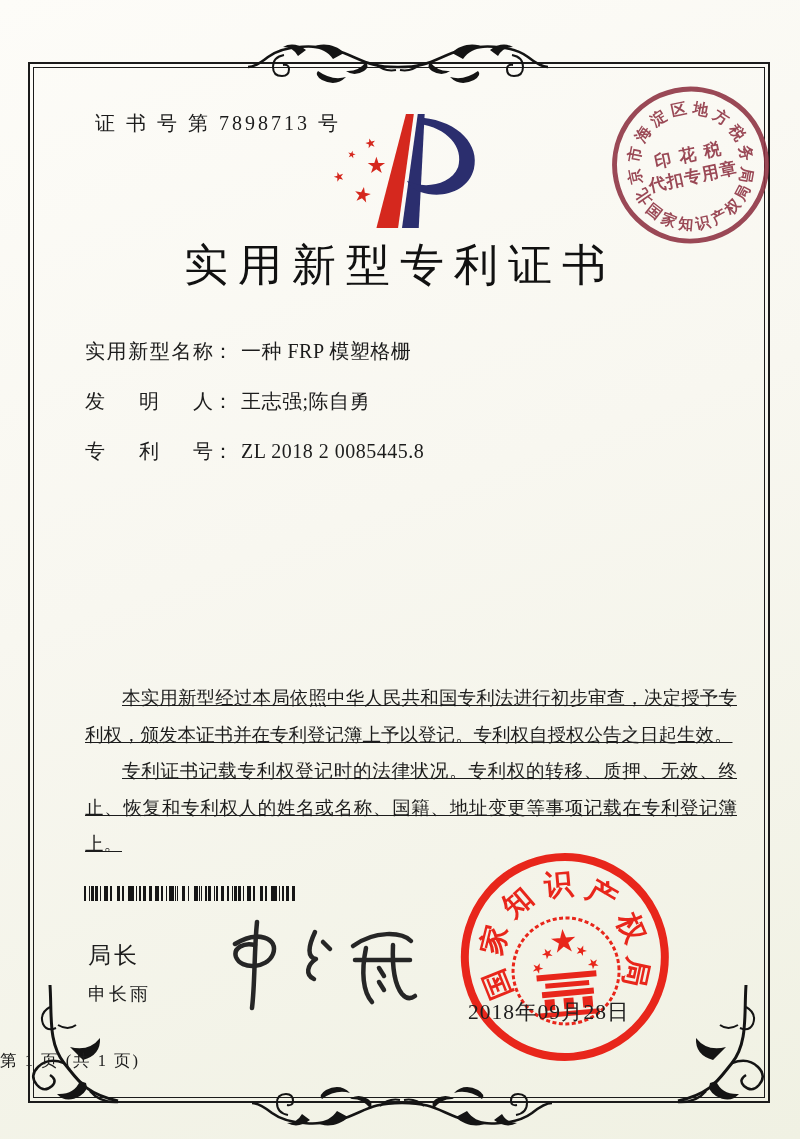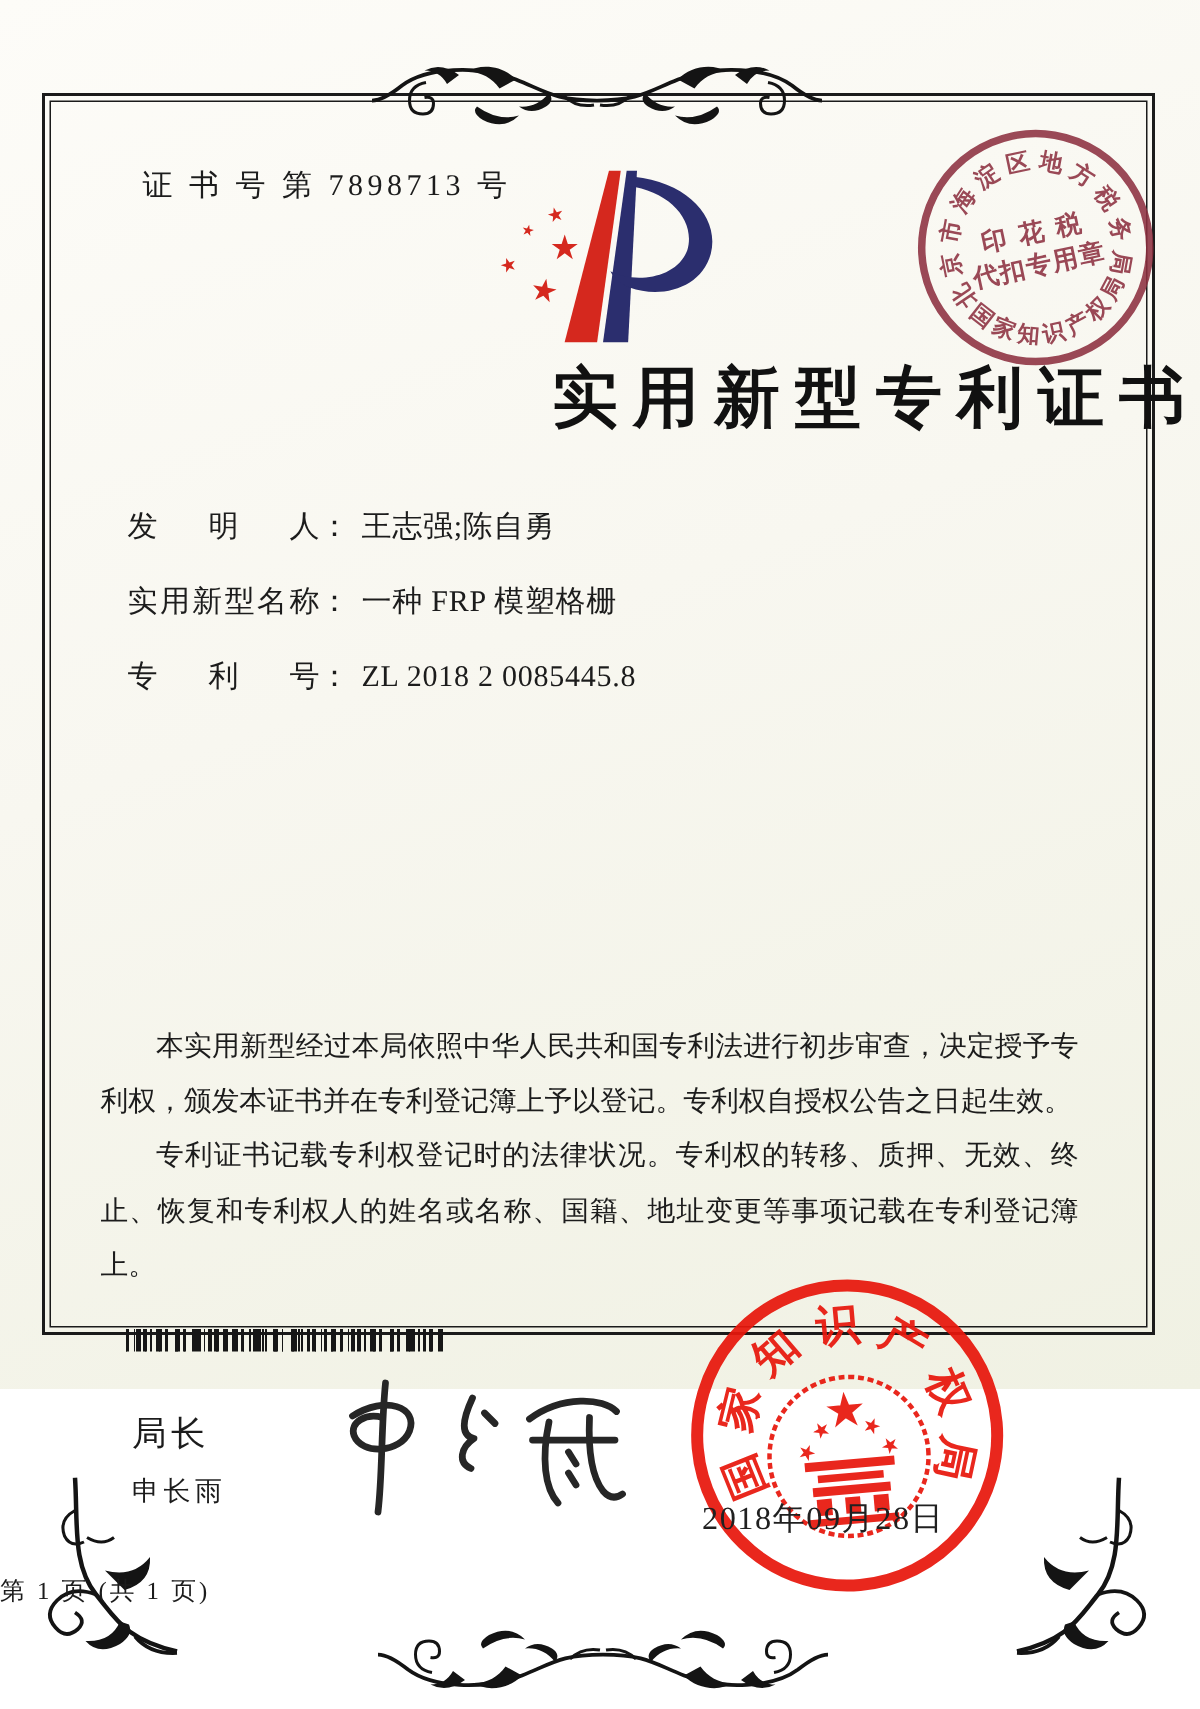--- a/index.html
+++ b/index.html
@@ -1,41 +1,41 @@
 <!DOCTYPE html>
 <html><head>
 <meta charset="utf-8">
 <style>
   html,body{margin:0;padding:0;}
   body{width:800px;height:1139px;background:#ffffff;overflow:hidden;
        font-family:"Liberation Serif","DejaVu Serif",serif;color:#1c1c1c;}
-  .page{position:relative;width:800px;height:926px;
+  .page{position:relative;width:800px;height:1139px;
         background:linear-gradient(160deg,#fdfcf8 0%,#f8f7f0 45%,#f0f1e3 100%);}
   
   .frame{position:absolute;left:28px;top:62px;right:30px;bottom:36px;
          border:2.5px solid #1b1b1b;}
   .frame::after{content:"";position:absolute;inset:3px;border:1px solid #1b1b1b;}
   .orn{position:absolute;pointer-events:none;}
   .orn svg{display:block;}
   
   .certno{position:absolute;left:95px;top:110px;font-size:20px;letter-spacing:3px;}
   .logo{position:absolute;left:318px;top:108px;}
-  .title{position:absolute;left:0;top:236px;width:100%;text-align:right;
-         font-size:44px;font-weight:700;letter-spacing:10px;color:#111;}
+  .title{position:absolute;left:0;top:236px;width:100%;text-align:center;
+         font-size:44px;font-weight:400;letter-spacing:10px;color:#111;}
   
   .fields{position:absolute;left:85px;top:338px;right:65px;font-size:20px;}
   .frow{position:relative;height:50px;line-height:26px;}
   .flabel{display:inline-block;width:128px;text-align:justify;text-align-last:justify;
           vertical-align:top;}
   .fcolon{display:inline-block;vertical-align:top;}
   .fvalue{display:inline-block;margin-left:8px;vertical-align:top;letter-spacing:.5px;}
   .frow .right-group{position:absolute;left:378px;top:0;white-space:nowrap;}
   
-  .paras{position:absolute;left:67px;top:680px;width:652px;font-size:18.5px;
-         line-height:36.5px;text-align:justify;}
+  .paras{position:absolute;left:85px;top:680px;width:652px;font-size:18.5px;
+         line-height:36.5px;text-align:justify;text-decoration:underline;}
   .paras p{margin:0;text-indent:2em;}
   
   .barcode{position:absolute;left:84px;top:886px;width:214px;height:15px;
     background:
      repeating-linear-gradient(90deg,#161616 0 2px,transparent 2px 5px,#161616 5px 6px,transparent 6px 11px),
      repeating-linear-gradient(90deg,#161616 0 1px,transparent 1px 7px,#161616 7px 10px,transparent 10px 13px);}
   .signer-title{position:absolute;left:88px;top:940px;font-size:23px;letter-spacing:3px;}
   .signer-name{position:absolute;left:88px;top:982px;font-size:18px;letter-spacing:3px;}
   .signature{position:absolute;left:195px;top:912px;}
   .seal{position:absolute;left:453px;top:845px;transform:rotate(-5deg);opacity:.93;}
@@ -163,24 +163,24 @@
         </g>
       <text x="0" y="-10" font-size="17" text-anchor="middle" letter-spacing="2">印 花 税</text>
       <text x="0" y="12" font-size="17" text-anchor="middle" letter-spacing="1">代扣专用章</text>
     </svg>
   </div>
 
   <div class="title">实用新型专利证书</div>
 
   <div class="fields">
     <div class="frow">
+      <span class="flabel">实用新型名称</span><span class="fcolon">：</span><span class="fvalue">一种 FRP 模塑格栅</span>
+    </div>
+    <div class="frow">
       <span class="flabel">发明人</span><span class="fcolon">：</span><span class="fvalue">王志强;陈自勇</span>
-    </div>
-    <div class="frow">
-      <span class="flabel">实用新型名称</span><span class="fcolon">：</span><span class="fvalue">一种 FRP 模塑格栅</span>
     </div>
     <div class="frow">
       <span class="flabel">专利号</span><span class="fcolon">：</span><span class="fvalue">ZL 2018 2 0085445.8</span>
     </div>
   </div>
 
   <div class="paras">
     <p>本实用新型经过本局依照中华人民共和国专利法进行初步审查，决定授予专利权，颁发本证书并在专利登记簿上予以登记。专利权自授权公告之日起生效。</p>
     <p>专利证书记载专利权登记时的法律状况。专利权的转移、质押、无效、终止、恢复和专利权人的姓名或名称、国籍、地址变更等事项记载在专利登记簿上。</p>
   </div>

